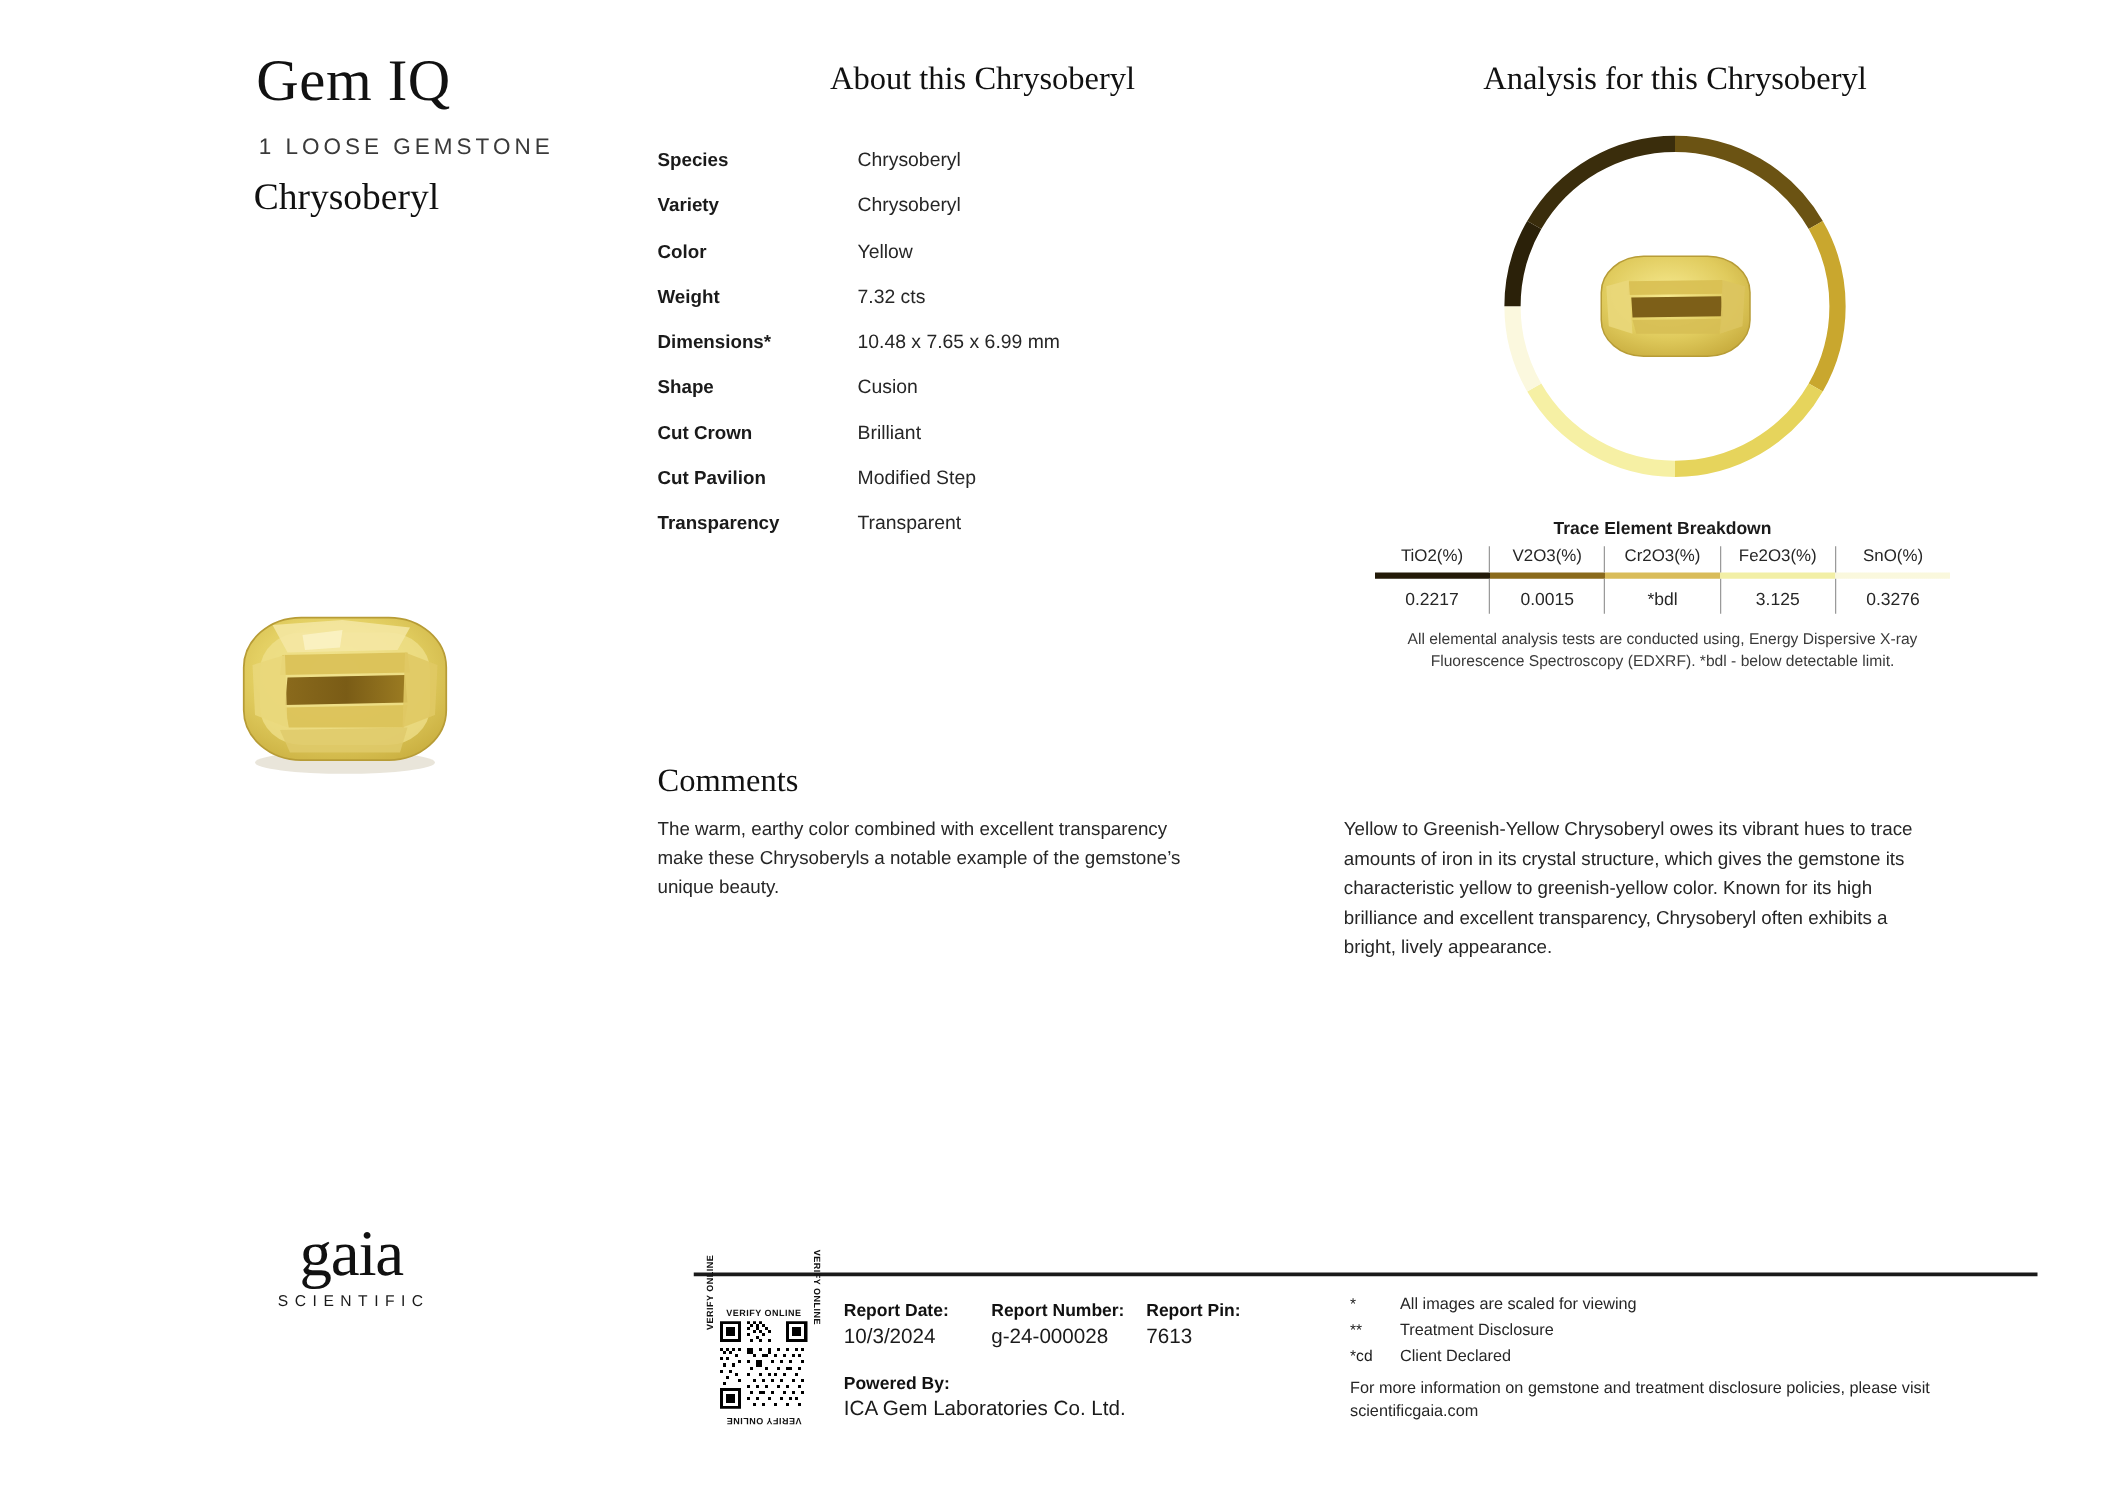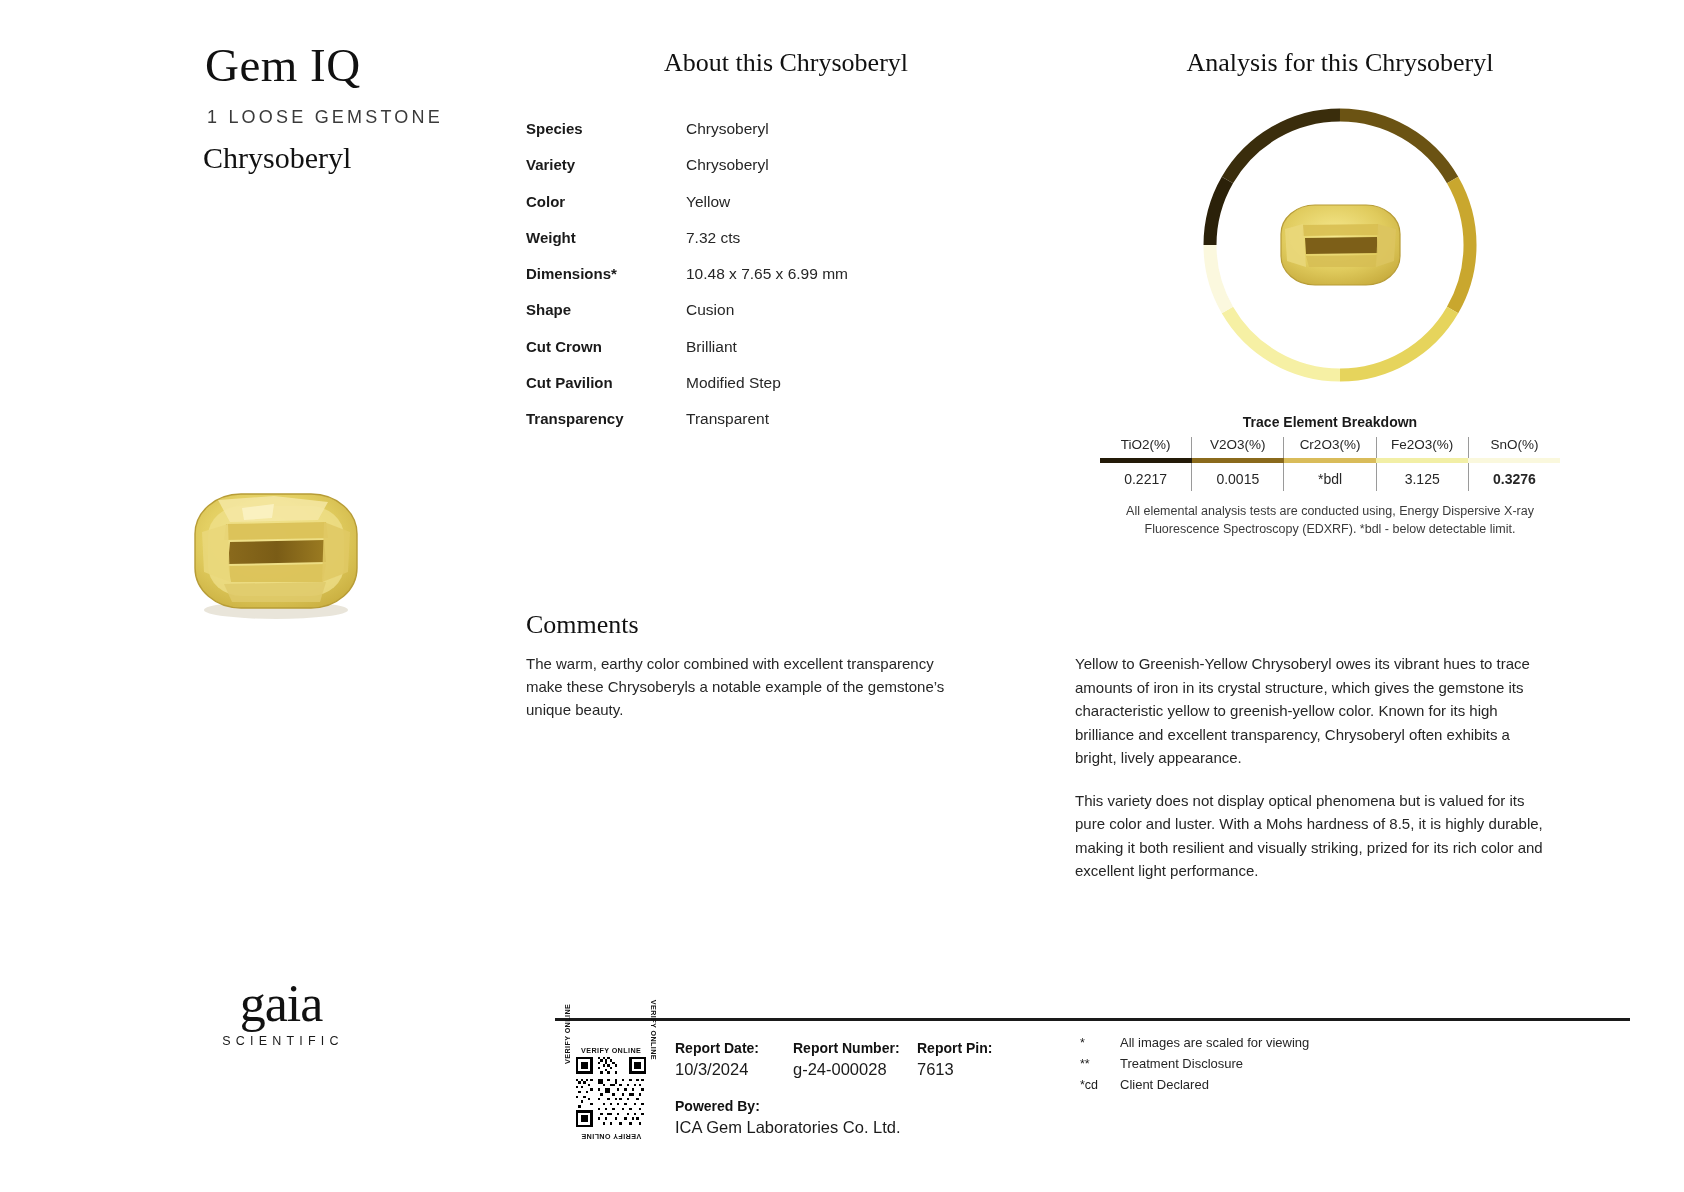--- a/index.html
+++ b/index.html
@@ -81,21 +81,21 @@
     padding-bottom:6px;border-right:1px solid #9a9a9a;
   }
   .trace-head div:last-child{border-right:none;}
   #trace-bar{height:5px;width:100%;
     background:linear-gradient(to right,#231a08 0%,#231a08 20%,#8a6a1c 20%,#8a6a1c 40%,#d9bc5a 40%,#d9bc5a 60%,#f2efa6 60%,#f2efa6 80%,#faf8dd 80%,#faf8dd 100%);}
   .trace-vals{display:flex;}
   .trace-vals div{
     flex:1;text-align:center;font-size:14px;color:#262626;
     padding-top:8px;padding-bottom:4px;border-right:1px solid #9a9a9a;
   }
-  .trace-vals div:last-child{border-right:none;font-weight:bold;}
+  .trace-vals div:last-child{border-right:none;}
   #trace-note{
     position:absolute;left:30px;top:502px;width:450px;text-align:center;
     font-size:12.5px;line-height:18px;color:#3a3a3a;
   }
 
   #understanding-heading{
     position:absolute;left:0;top:610px;
     font-family:"Liberation Serif",serif;font-size:26px;color:#111;
   }
   #understanding-body{
@@ -274,21 +274,20 @@
       <div>*bdl</div>
       <div>3.125</div>
       <div>0.3276</div>
     </div>
   </div>
 
   <div id="trace-note">All elemental analysis tests are conducted using, Energy Dispersive X-ray Fluorescence Spectroscopy (EDXRF).  *bdl - below detectable limit.</div>
 
   <div id="understanding-body">
     <p>Yellow to Greenish-Yellow Chrysoberyl owes its vibrant hues to trace amounts of iron in its crystal structure, which gives the gemstone its characteristic yellow to greenish-yellow color. Known for its high brilliance and excellent transparency, Chrysoberyl often exhibits a bright, lively appearance.</p>
-    <p>This variety does not display optical phenomena but is valued for its pure color and luster. With a Mohs hardness of 8.5, it is highly durable, making it both resilient and visually striking, prized for its rich color and excellent light performance.</p>
   </div>
 </div>
 
 <div id="footer-rule"></div>
 
 <div id="footer">
 
   <div id="qr-block">
     <div class="qr-side" id="qr-top">VERIFY ONLINE</div>
     <div class="qr-side" id="qr-bottom">VERIFY ONLINE</div>
@@ -428,14 +427,15 @@
       <div class="legend-text">All images are scaled for viewing</div>
     </div>
     <div class="legend-row">
       <div class="legend-mark">**</div>
       <div class="legend-text">Treatment Disclosure</div>
     </div>
     <div class="legend-row">
       <div class="legend-mark">*cd</div>
       <div class="legend-text">Client Declared</div>
     </div>
+    <div id="legend-note">For more information on gemstone and treatment disclosure policies, please visit scientificgaia.com</div>
   </div>
 </div>
 
 </body></html>

